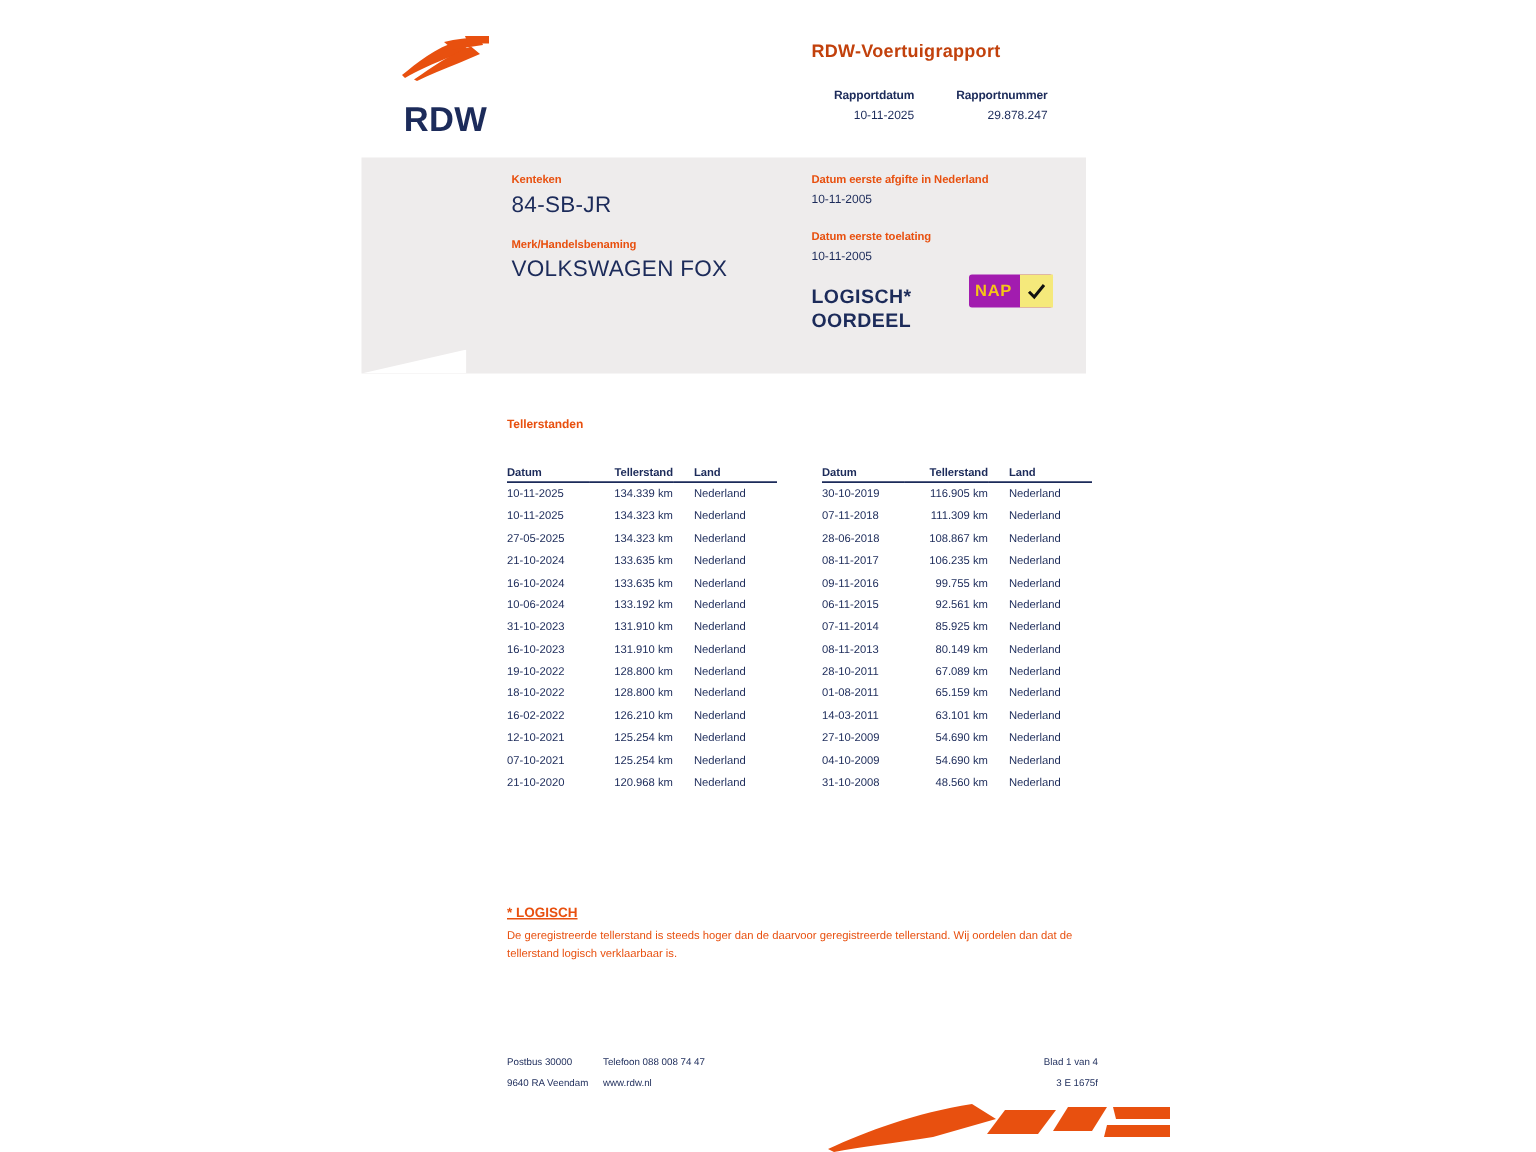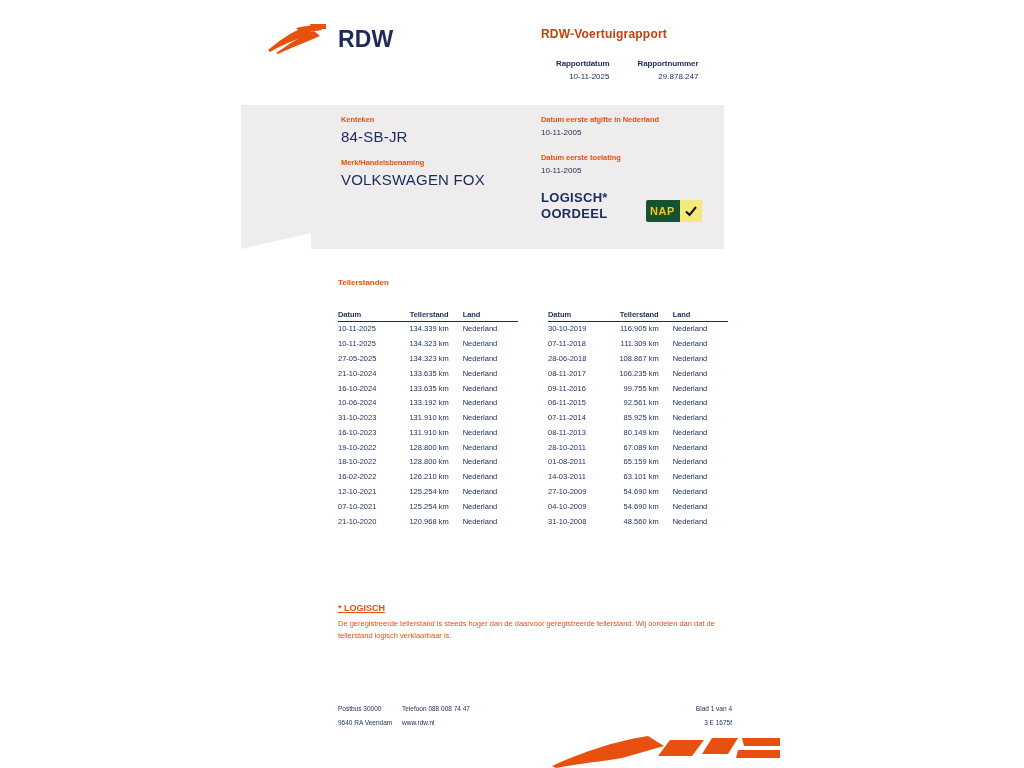--- a/index.html
+++ b/index.html
@@ -23,20 +23,21 @@
     left: 0; top: 0;
     width: 1024px;
     height: 100px;
   }
   .logo-block {
     position: absolute;
     left: 266px; top: 22px;
     display: flex;
     align-items: center;
     gap: 10px;
+    flex-direction: column;
   }
   .logo-mark { width: 62px; height: 34px; display: block; }
   .logo-text {
     font-size: 23px;
     font-weight: bold;
     color: #1c2b5a;
     letter-spacing: 0.2px;
   }
   .report-title {
     position: absolute;
@@ -111,23 +112,23 @@
     position: absolute;
     left: 300px; top: 85px;
     font-size: 13px;
     font-weight: bold;
     color: #1c2b5a;
     line-height: 16px;
     letter-spacing: 0.3px;
   }
   .nap-badge {
     position: absolute;
-    left: 405px; top: 95px;
+    left: 405px; top: 78px;
     width: 56px; height: 22px;
-    background: #14532d;
+    background: #a21caf;
     border-radius: 2px;
     display: flex;
     align-items: center;
   }
   .nap-text {
     color: #f5c518;
     font-size: 11px;
     font-weight: bold;
     padding-left: 4px;
     letter-spacing: 0.5px;

